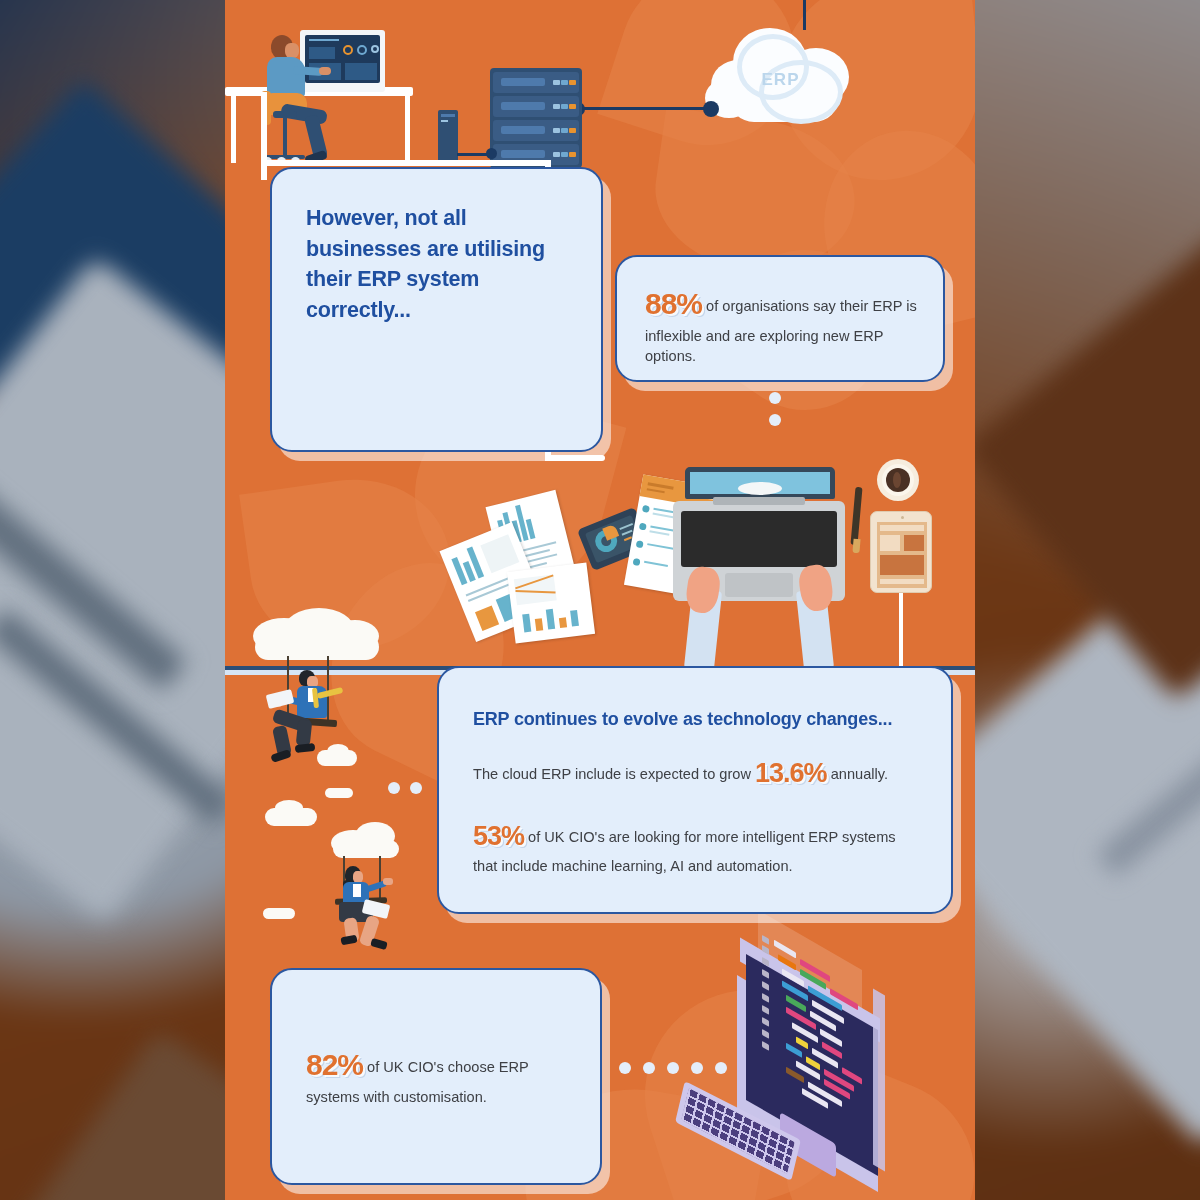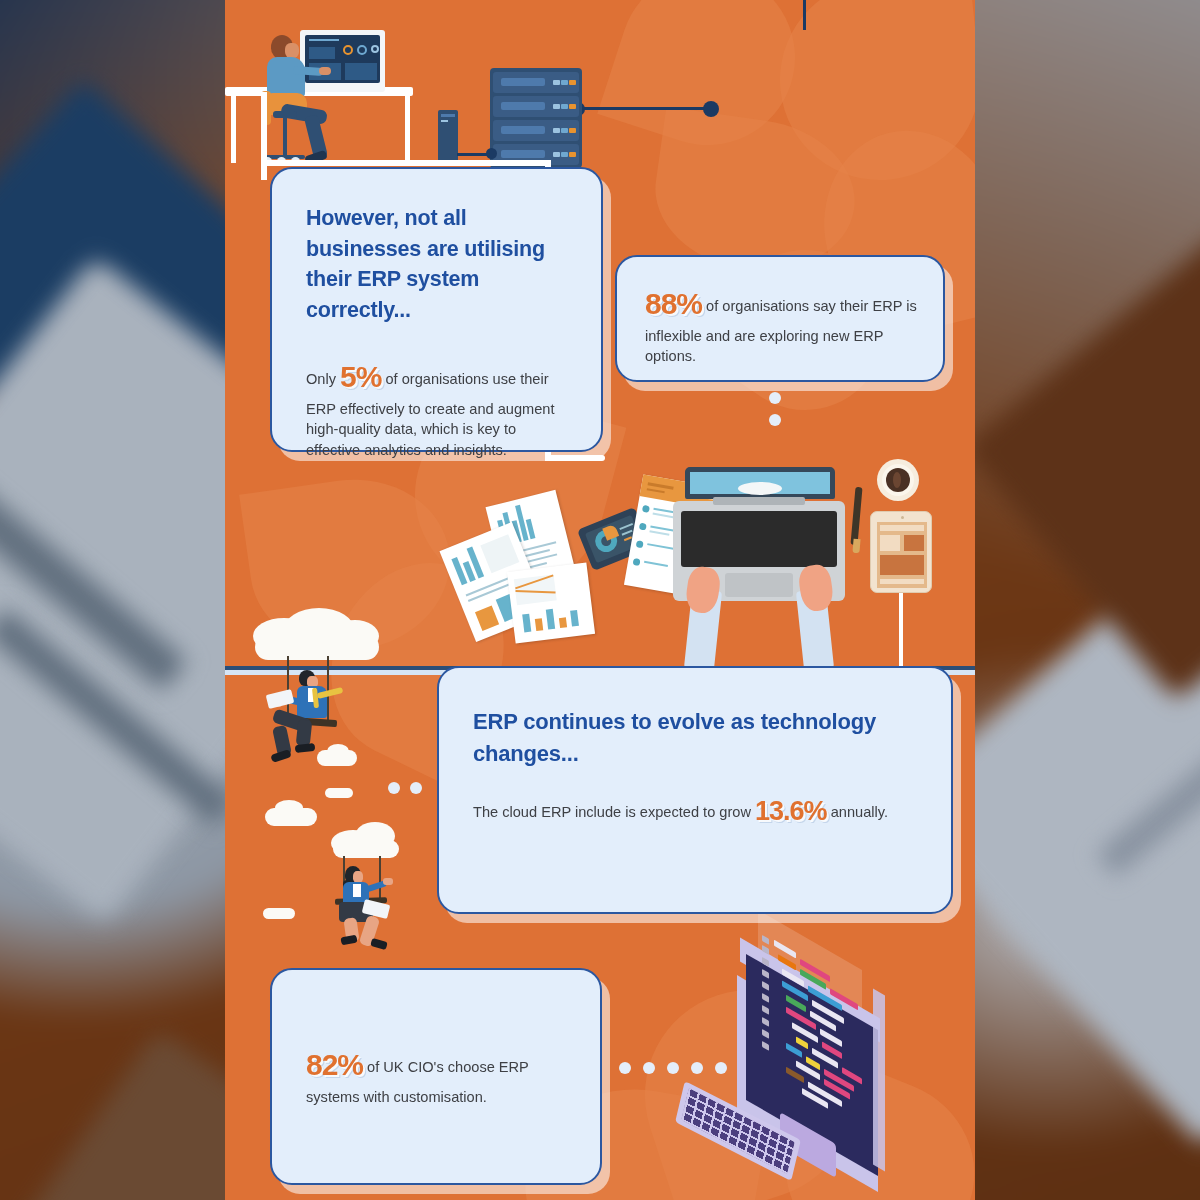--- a/index.html
+++ b/index.html
@@ -80,21 +80,21 @@
   #card1{left:45px;top:167px;width:333px;height:285px;padding:34px 30px 0 34px;}
   #card1 h2{font-size:21.5px;line-height:1.43;}
   #card1 p{font-size:14.6px;margin-top:30px;}
   #card1 .pct{font-size:30px;vertical-align:-3px;}
 
   #card2{left:390px;top:255px;width:330px;height:127px;padding:26px 26px 0 28px;}
   #card2 p{font-size:14.6px;}
   #card2 .pct{font-size:30px;vertical-align:-3px;}
 
   #card3{left:212px;top:666px;width:516px;height:248px;padding:38px 34px 0 34px;}
-  #card3 h2{font-size:22px;line-height:1.45;}
+  #card3 h2{font-size:18px;line-height:1.45;}
   #card3 p{font-size:14.6px;}
   #card3 p.p1{margin-top:22px;}
   #card3 p.p2{margin-top:25px;}
   #card3 .pct{font-size:27px;vertical-align:-3px;}
 
   #card4{left:45px;top:968px;width:332px;height:217px;padding:40px 28px 0 34px;}
   #card4 h2{font-size:21.5px;line-height:1.45;}
   #card4 p{font-size:14.6px;margin-top:34px;}
   #card4 .pct{font-size:30px;vertical-align:-3px;}
 
@@ -164,20 +164,30 @@
     <div class="petal r" style="left:500px;top:250px;width:160px;height:160px;transform:rotate(34deg);"></div>
     <div class="petal r2" style="left:190px;top:400px;width:190px;height:190px;transform:rotate(15deg);"></div>
     <div class="petal r3" style="left:25px;top:480px;width:200px;height:170px;transform:rotate(-8deg);"></div>
     <div class="petal r4" style="left:110px;top:560px;width:165px;height:200px;transform:rotate(26deg);"></div>
     <div class="petal r" style="left:420px;top:990px;width:210px;height:210px;transform:rotate(-18deg);"></div>
     <div class="petal r2" style="left:300px;top:1090px;width:230px;height:200px;transform:rotate(10deg);"></div>
     <div class="petal r3" style="left:560px;top:1080px;width:190px;height:180px;transform:rotate(22deg);"></div>
 
     <div class="conn line-navy" style="left:578px;top:0;width:3px;height:30px;"></div>
 
+    <div class="cloudERP">
+      <div class="lobe" style="left:30px;top:2px;width:74px;height:68px;"></div>
+      <div class="lobe" style="left:80px;top:22px;width:66px;height:58px;"></div>
+      <div class="lobe" style="left:8px;top:34px;width:54px;height:50px;"></div>
+      <div class="lobe" style="left:2px;top:52px;width:48px;height:40px;"></div>
+      <div class="lobe" style="left:26px;top:46px;width:110px;height:50px;border-radius:28px;"></div>
+      <div class="ring" style="left:34px;top:8px;width:62px;height:56px;border-color:#DDEBF7;"></div>
+      <div class="ring" style="left:56px;top:34px;width:74px;height:54px;border-color:#DDEBF7;"></div>
+      <div class="txt">ERP</div>
+    </div>
 
     <div class="conn line-navy" style="left:352px;top:107px;width:132px;height:3px;"></div>
     <div style="position:absolute;left:478px;top:101px;width:16px;height:16px;border-radius:50%;background:#1b3a63;"></div>
     <div style="position:absolute;left:346px;top:102px;width:14px;height:14px;border-radius:50%;background:#1b3a63;"></div>
 
     <div class="ill" style="left:265px;top:68px;width:92px;height:100px;background:#2F4F73;border-radius:4px;">
       <div class="srv" style="left:3px;top:4px;width:86px;height:21px;">
         <div class="bar"></div>
           <div class="l1"></div>
           <div class="l2"></div>
@@ -485,30 +495,30 @@
       </div>
 
       <div style="position:absolute;left:0px;top:168px;width:116px;height:46px;background:#CEC7EC;border-radius:4px;transform:skewY(27deg) skewX(-12deg);">
         <div style="position:absolute;left:5px;top:5px;right:5px;bottom:5px;background:#4B3E7E;border-radius:2px;
              background-image:repeating-linear-gradient(90deg,#CEC7EC 0 2px,transparent 2px 9px),repeating-linear-gradient(0deg,#CEC7EC 0 2px,transparent 2px 9px);"></div>
       </div>
     </div>
 
     <div class="card" id="card1">
       <h2>However, not all businesses are utilising their ERP system correctly...</h2>
-      <p><span>Only </span><span class="pct">5%</span><span> of organisations use their ERP effectively to create and augment high-quality data, which is key to effective analytics and insights.</span></p>
     </div>
 
     <div class="card" id="card2">
       <p><span class="pct">88%</span><span> of organisations say their ERP is inflexible and are exploring new ERP options.</span></p>
     </div>
 
     <div class="card" id="card3">
       <h2>ERP continues to evolve as technology changes...</h2>
       <p class="p1"><span>The cloud ERP include is expected to grow </span><span class="pct">13.6%</span><span> annually.</span></p>
+      <p class="p2"><span class="pct">53%</span><span> of UK CIO's are looking for more intelligent ERP systems that include machine learning, AI and automation.</span></p>
     </div>
 
     <div class="card" id="card4">
       <p><span class="pct">82%</span><span> of UK CIO's choose ERP systems with customisation.</span></p>
     </div>
 
   </div>
 </div>
 
 </body></html>

